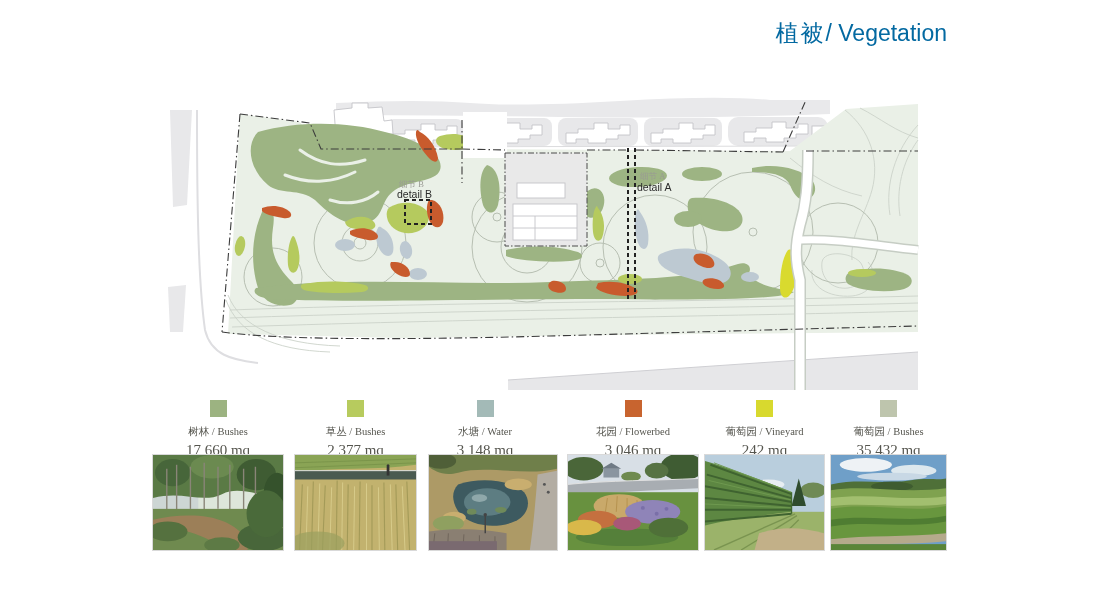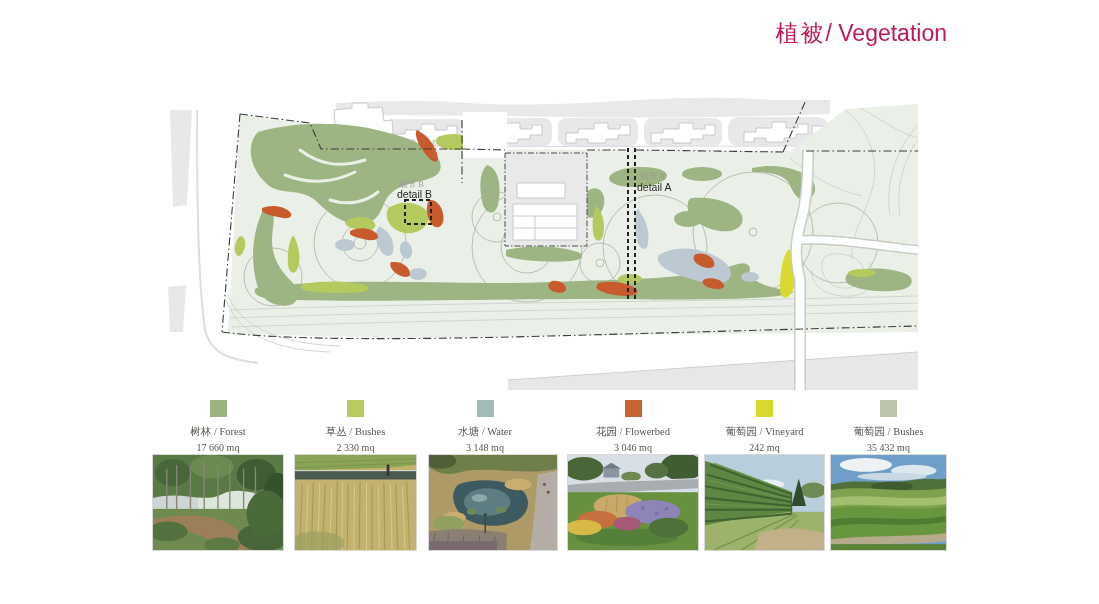--- a/index.html
+++ b/index.html
@@ -1,19 +1,19 @@
 <!DOCTYPE html>
 <html><head>
 <meta charset="utf-8">
 <style>
   html,body{margin:0;padding:0;background:#fff;}
   #canvas{position:relative;width:1099px;height:604px;background:#ffffff;overflow:hidden;
           font-family:"Liberation Sans",sans-serif;}
   
-  .title{position:absolute;top:18px;right:152px;font-size:23px;color:#be185d;white-space:nowrap;}
+  .title{position:absolute;top:18px;right:152px;font-size:23px;color:#0369a1;white-space:nowrap;}
   .title .zh{font-family:"Liberation Serif",serif;letter-spacing:2px;}
   .title .en{font-family:"Liberation Sans",sans-serif;font-weight:400;}
   
   #map{position:absolute;left:150px;top:93px;width:800px;height:297px;}
   .bnd{fill:none;stroke:#3c3c3c;stroke-width:1.1;stroke-dasharray:8 3 1.5 3;}
   .circ{fill:none;stroke:#b7bfb2;stroke-width:1;}
   .cont{fill:none;stroke:#ccd3c9;stroke-width:0.9;}
   .forest{fill:#9db483;}
   .bush{fill:#b5ca5e;}
   .wat{fill:#bdc9d2;}
@@ -21,21 +21,21 @@
   .vine{fill:#d9da2e;}
   .bldg{fill:#ffffff;stroke:#c4c4c8;stroke-width:0.9;}
   .parcel{fill:#e8e8ea;}
   .detail-line{fill:none;stroke:#222;stroke-width:2;stroke-dasharray:4 3;}
   .lbl-zh{font-family:"Liberation Serif",serif;font-size:8.5px;fill:#9a9a94;}
   .lbl-en{font-family:"Liberation Sans",sans-serif;font-size:10.5px;fill:#2b2b2b;}
   
   .col{position:absolute;top:400px;text-align:center;}
   .swatch{display:inline-block;width:17px;height:17px;}
   .leg-label{margin-top:4px;font-family:"Liberation Serif",serif;font-size:10.5px;color:#55554e;}
-  .leg-area{margin-top:3px;font-family:"Liberation Serif",serif;font-size:10px;color:#55554e;}
+  .leg-area{margin-top:3px;font-family:"Liberation Serif",serif;font-size:15px;color:#55554e;}
   
   .photo{position:absolute;top:454px;height:97px;border:1px solid #d9d9d9;box-sizing:border-box;background:#eee;}
   .photo svg{display:block;width:100%;height:100%;}
 </style>
 </head>
 <body>
 
 <div id="canvas">
 
   <div class="title">
@@ -210,27 +210,27 @@
     <g>
       <rect x="405" y="200" width="26" height="24" fill="none" class="detail-line"></rect>
       <text x="399" y="187" class="lbl-zh">细节 B</text>
       <text x="397" y="198" class="lbl-en">detail B</text>
     </g>
   </svg>
 
   <div>
     <div class="col" style="left:152px;width:132px;">
       <span class="swatch" style="background-color: rgb(156, 179, 129);"></span>
-      <div class="leg-label">树林  / Forest</div>
+      <div class="leg-label">树林  / Bushes</div>
       <div class="leg-area">17 660 mq</div>
     </div>
     <div class="col" style="left:294px;width:123px;text-align:center;">
       <span class="swatch" style="background-color: rgb(183, 203, 94);"></span>
       <div class="leg-label">草丛 / Bushes</div>
-      <div class="leg-area">2 330 mq</div>
+      <div class="leg-area">2 377 mq</div>
     </div>
     <div class="col" style="left:420px;width:130px;">
       <span class="swatch" style="background-color: rgb(163, 186, 183);"></span>
       <div class="leg-label">水塘 / Water</div>
       <div class="leg-area">3 148 mq</div>
     </div>
     <div class="col" style="left:567px;width:132px;">
       <span class="swatch" style="background-color: rgb(200, 100, 47);"></span>
       <div class="leg-label">花园 / Flowerbed</div>
       <div class="leg-area">3 046 mq</div>

